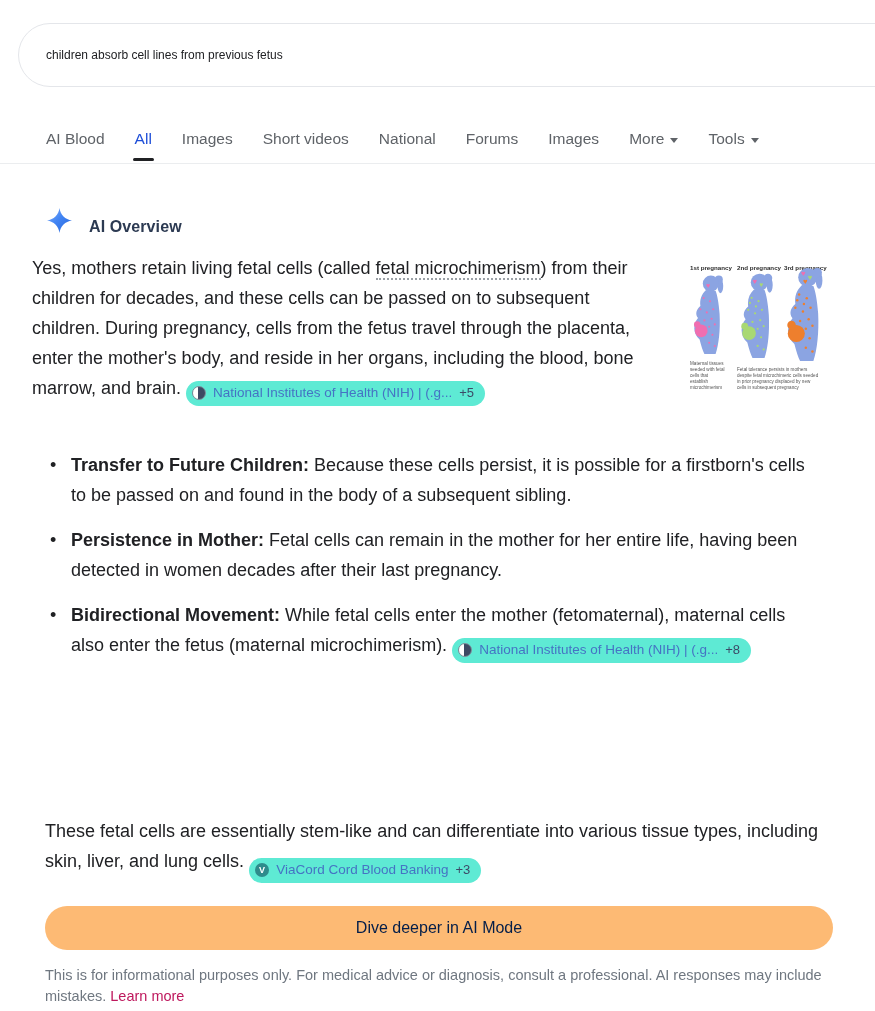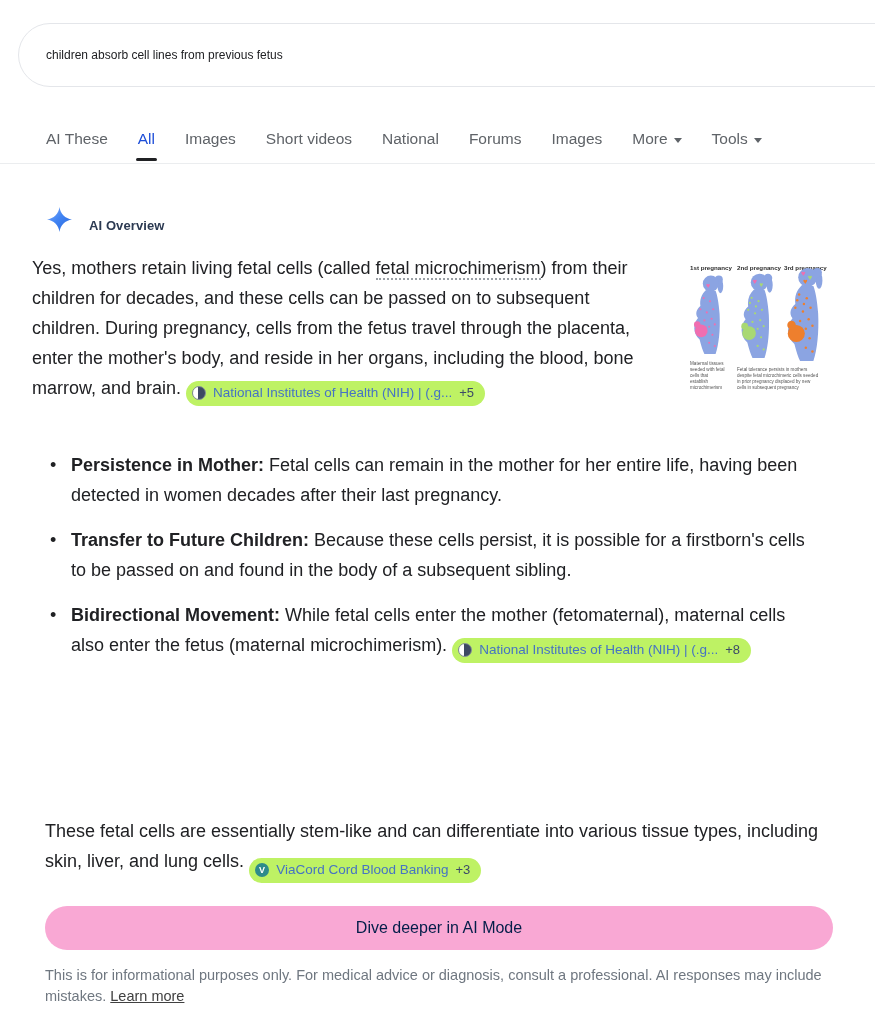--- a/index.html
+++ b/index.html
@@ -31,37 +31,37 @@
   }
   .caret {
     display:inline-block; width:0; height:0; margin-left:6px; margin-bottom:1px;
     border-left:4.5px solid transparent; border-right:4.5px solid transparent;
     border-top:5px solid #5f6368;
   }
   .tabs-divider { position:absolute; left:0; right:0; top:163px; height:1px; background:#ebedef; }
 
   
   .aio-header { position:absolute; left:47px; top:205px; display:flex; align-items:center; gap:17px; }
-  .aio-title { font-size:13px; font-weight:700; color:#2c3a52; letter-spacing:.1px;margin-top:13px; }
+  .aio-title { font-size:16px; font-weight:700; color:#2c3a52; letter-spacing:.1px;margin-top:13px; }
 
   
   .intro {
     position:absolute; left:32px; top:253px; width:628px;
     font-size:18px; line-height:30px; color:#202124;
   }
   .dotted-link {
     color:#202124; text-decoration:none; cursor:pointer;
     border-bottom:2px dotted #9aa0a6;
   }
   .nowrap { white-space:nowrap; }
 
   
   .chip {
     display:inline-flex; align-items:center; gap:7px; height:25px;
-    background:#bef264; border-radius:13px; padding:0 11px 0 6px;
+    background:#5eead4; border-radius:13px; padding:0 11px 0 6px;
     vertical-align:-6px; cursor:pointer; white-space:nowrap;
   }
   .chip-link { font-size:13.5px; color:#4573c4; }
   .chip-count { font-size:13px; color:#3c4a67; }
   .favicon-half {
     width:14px; height:14px; border-radius:50%; flex:0 0 14px;
     border:1px solid #7d8796;
     background:linear-gradient(90deg,#ffffff 40%, #3d4963 40%);
   }
   .favicon-v {
@@ -81,43 +81,43 @@
   }
   .bullets li::before { content:"•"; position:absolute; left:5px; top:0; font-size:18px; }
   .bullets b { font-weight:700; }
 
   
   .closing { position:absolute; left:45px; top:816px; width:790px; font-size:18px; line-height:30px; color:#202124; }
 
   
   .dive-btn {
     position:absolute; left:45px; top:906px; width:788px; height:44px;
-    border:none; border-radius:22px; background:#f9a8d4; cursor:pointer;
+    border:none; border-radius:22px; background:#fdba74; cursor:pointer;
     font-family:"Liberation Sans", sans-serif;
     font-size:16px; font-weight:500; color:#041e49;
   }
 
   
   .disclaimer {
     position:absolute; left:45px; top:965px; width:790px;
     font-size:14.5px; line-height:21px; color:#6f7780;
   }
-  .learn-more { color:#404040; text-decoration:underline; cursor:pointer; }
+  .learn-more { color:#be185d; cursor:pointer; }
 </style>
 </head>
 <body>
 
 <div class="page">
 
   <div class="search-bar">
     <span class="search-query">children absorb cell lines from previous fetus</span>
   </div>
 
   <nav class="tabs">
-    <span class="tab">AI These</span>
+    <span class="tab">AI Blood</span>
     <span class="tab active">All</span>
     <span class="tab">Images</span>
     <span class="tab">Short videos</span>
     <span class="tab">National</span>
     <span class="tab">Forums</span>
     <span class="tab">Images</span>
     <span class="tab"><span>More</span><span class="caret"></span></span>
     <span class="tab"><span>Tools</span><span class="caret"></span></span>
   </nav>
   <div class="tabs-divider"></div>
@@ -237,22 +237,22 @@
     </g>
     <g font-size="4.6" fill="#555555">
       <text x="50" y="114">Fetal tolerance persists in mothers</text>
       <text x="50" y="120">despite fetal microchimeric cells seeded</text>
       <text x="50" y="126">in prior pregnancy displaced by new</text>
       <text x="50" y="132">cells in subsequent pregnancy</text>
     </g>
   </svg>
 
   <ul class="bullets">
+    <li><b>Transfer to Future Children:</b><span> Because these cells persist, it is possible for a firstborn's cells to be passed on and found in the body of a subsequent sibling.</span></li>
     <li><b>Persistence in Mother:</b><span> Fetal cells can remain in the mother for her entire life, having been detected in women decades after their last pregnancy.</span></li>
-    <li><b>Transfer to Future Children:</b><span> Because these cells persist, it is possible for a firstborn's cells to be passed on and found in the body of a subsequent sibling.</span></li>
     <li><b>Bidirectional Movement:</b><span> While fetal cells enter the mother (fetomaternal), maternal cells also enter the fetus (maternal </span><span class="nowrap"><span>microchimerism).</span> <span class="chip">
             <span class="favicon-half"></span>
             <span class="chip-link">National Institutes of Health (NIH) | (.g...</span>
             <span class="chip-count">+8</span>
           </span></span></li>
   </ul>
 
   <p class="closing"><span>These fetal cells are essentially stem-like and can differentiate into various tissue types, including skin, liver, and lung cells.</span> <span class="chip">
         <span class="favicon-v">V</span>
         <span class="chip-link">ViaCord Cord Blood Banking</span>

